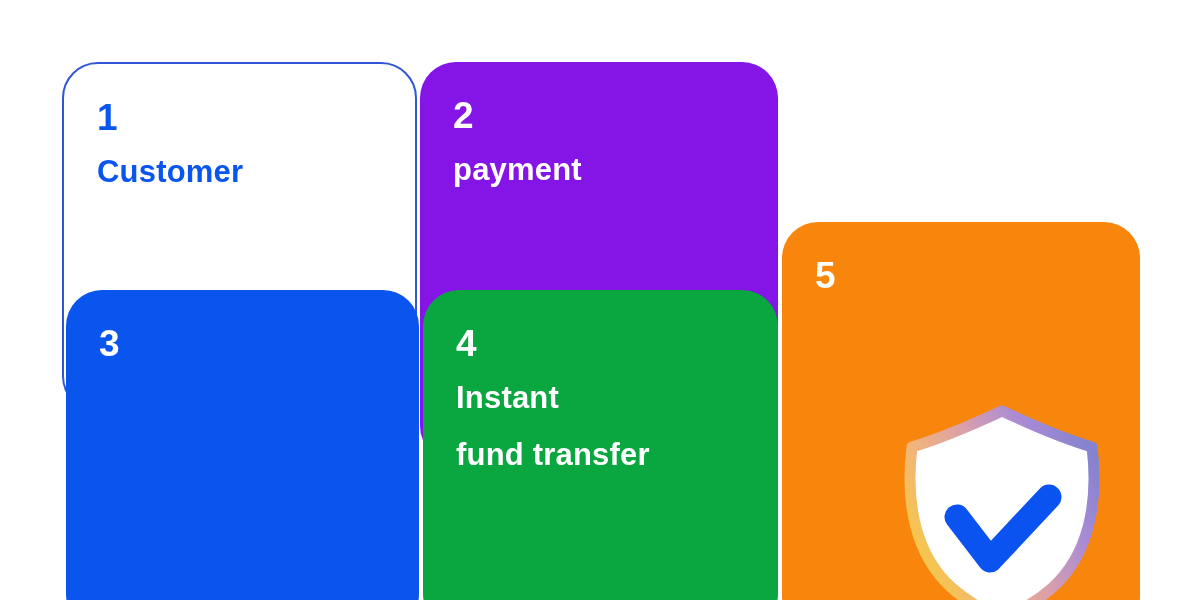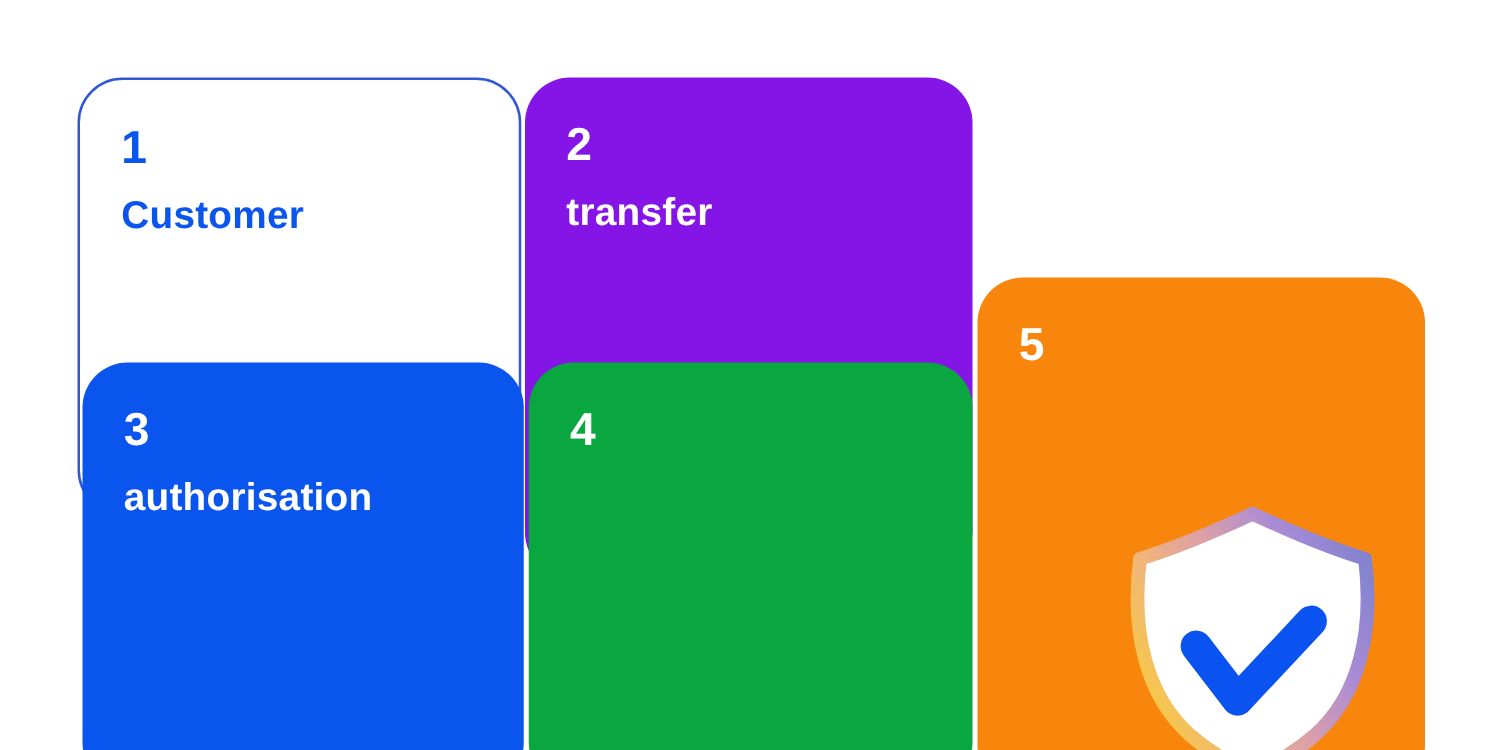--- a/index.html
+++ b/index.html
@@ -78,37 +78,40 @@
       <h2 class="title">
         <span class="line">Customer</span>
       </h2>
     </div>
   </section>
 
   <section class="card c2" style="background-color: rgb(133, 20, 230); color: rgb(255, 255, 255);">
     <div class="content">
       <div class="num">2</div>
       <h2 class="title">
-        <span class="line">transfer</span>
+        <span class="line">payment</span>
       </h2>
     </div>
   </section>
 
   <section class="card c3" style="background-color: rgb(10, 85, 238); color: rgb(255, 255, 255);">
     <div class="content">
       <div class="num">3</div>
       <h2 class="title">
-        <span class="line">authorisation</span>
       </h2>
     </div>
   </section>
 
   <section class="card c4" style="background-color: rgb(10, 166, 64); color: rgb(255, 255, 255);">
     <div class="content">
       <div class="num">4</div>
+      <h2 class="title">
+        <span class="line">Instant</span>
+        <span class="line">fund transfer</span>
+      </h2>
     </div>
   </section>
 
   <section class="card c5" style="background-color: rgb(248, 134, 12); color: rgb(255, 255, 255);">
     <div class="content">
       <div class="num">5</div>
     </div>
     <div class="shield-wrap">
       <svg viewBox="0 0 216 224" xmlns="http://www.w3.org/2000/svg">
         <defs>

